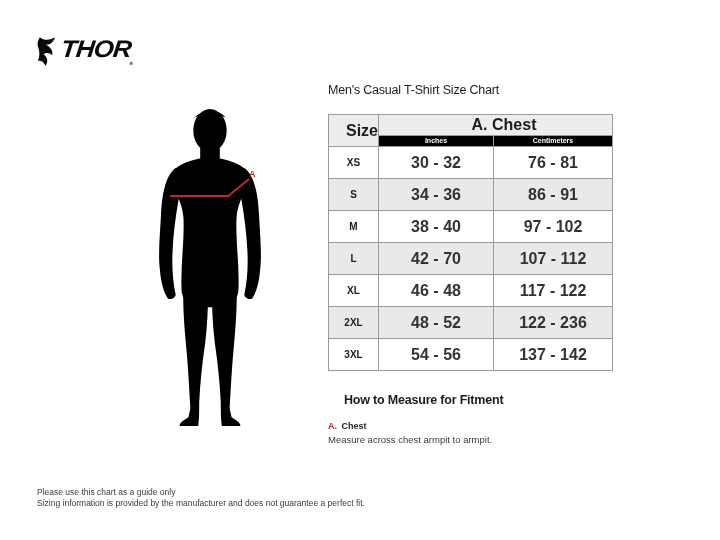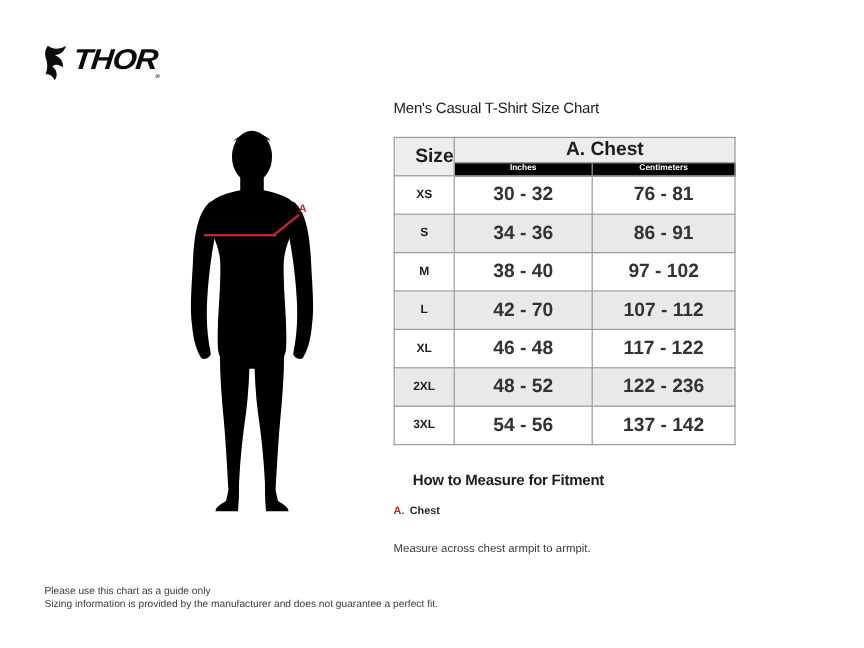--- a/index.html
+++ b/index.html
@@ -72,21 +72,21 @@
   .row-alt td { background: #e9e9e9; }
 
   
   .measure-title {
     position: absolute; left: 328px; top: 393px;
     font-size: 12.5px; font-weight: bold; color: #1d1d1d; letter-spacing: -0.2px; margin-left: 16px;
   }
   .measure-item { position: absolute; left: 328px; top: 415px; }
   .measure-key { color: var(--accent); font-size: 9px; font-weight: bold; }
   .measure-name { color: #1d1d1d; font-size: 9px; font-weight: bold; }
-  .measure-desc { margin-top: 19px; font-size: 9.5px; color: #3a3a3a; }
+  .measure-desc { margin-top: 1px; font-size: 9.5px; color: #3a3a3a; }
 
   
   .footer { position: absolute; left: 37px; top: 487px; font-size: 8.5px; color: #3a3a3a; line-height: 1.35; }
 </style>
 </head>
 <body>
 
 <div class="page" style="--accent:#c0262c;">
 
   <div class="logo">

